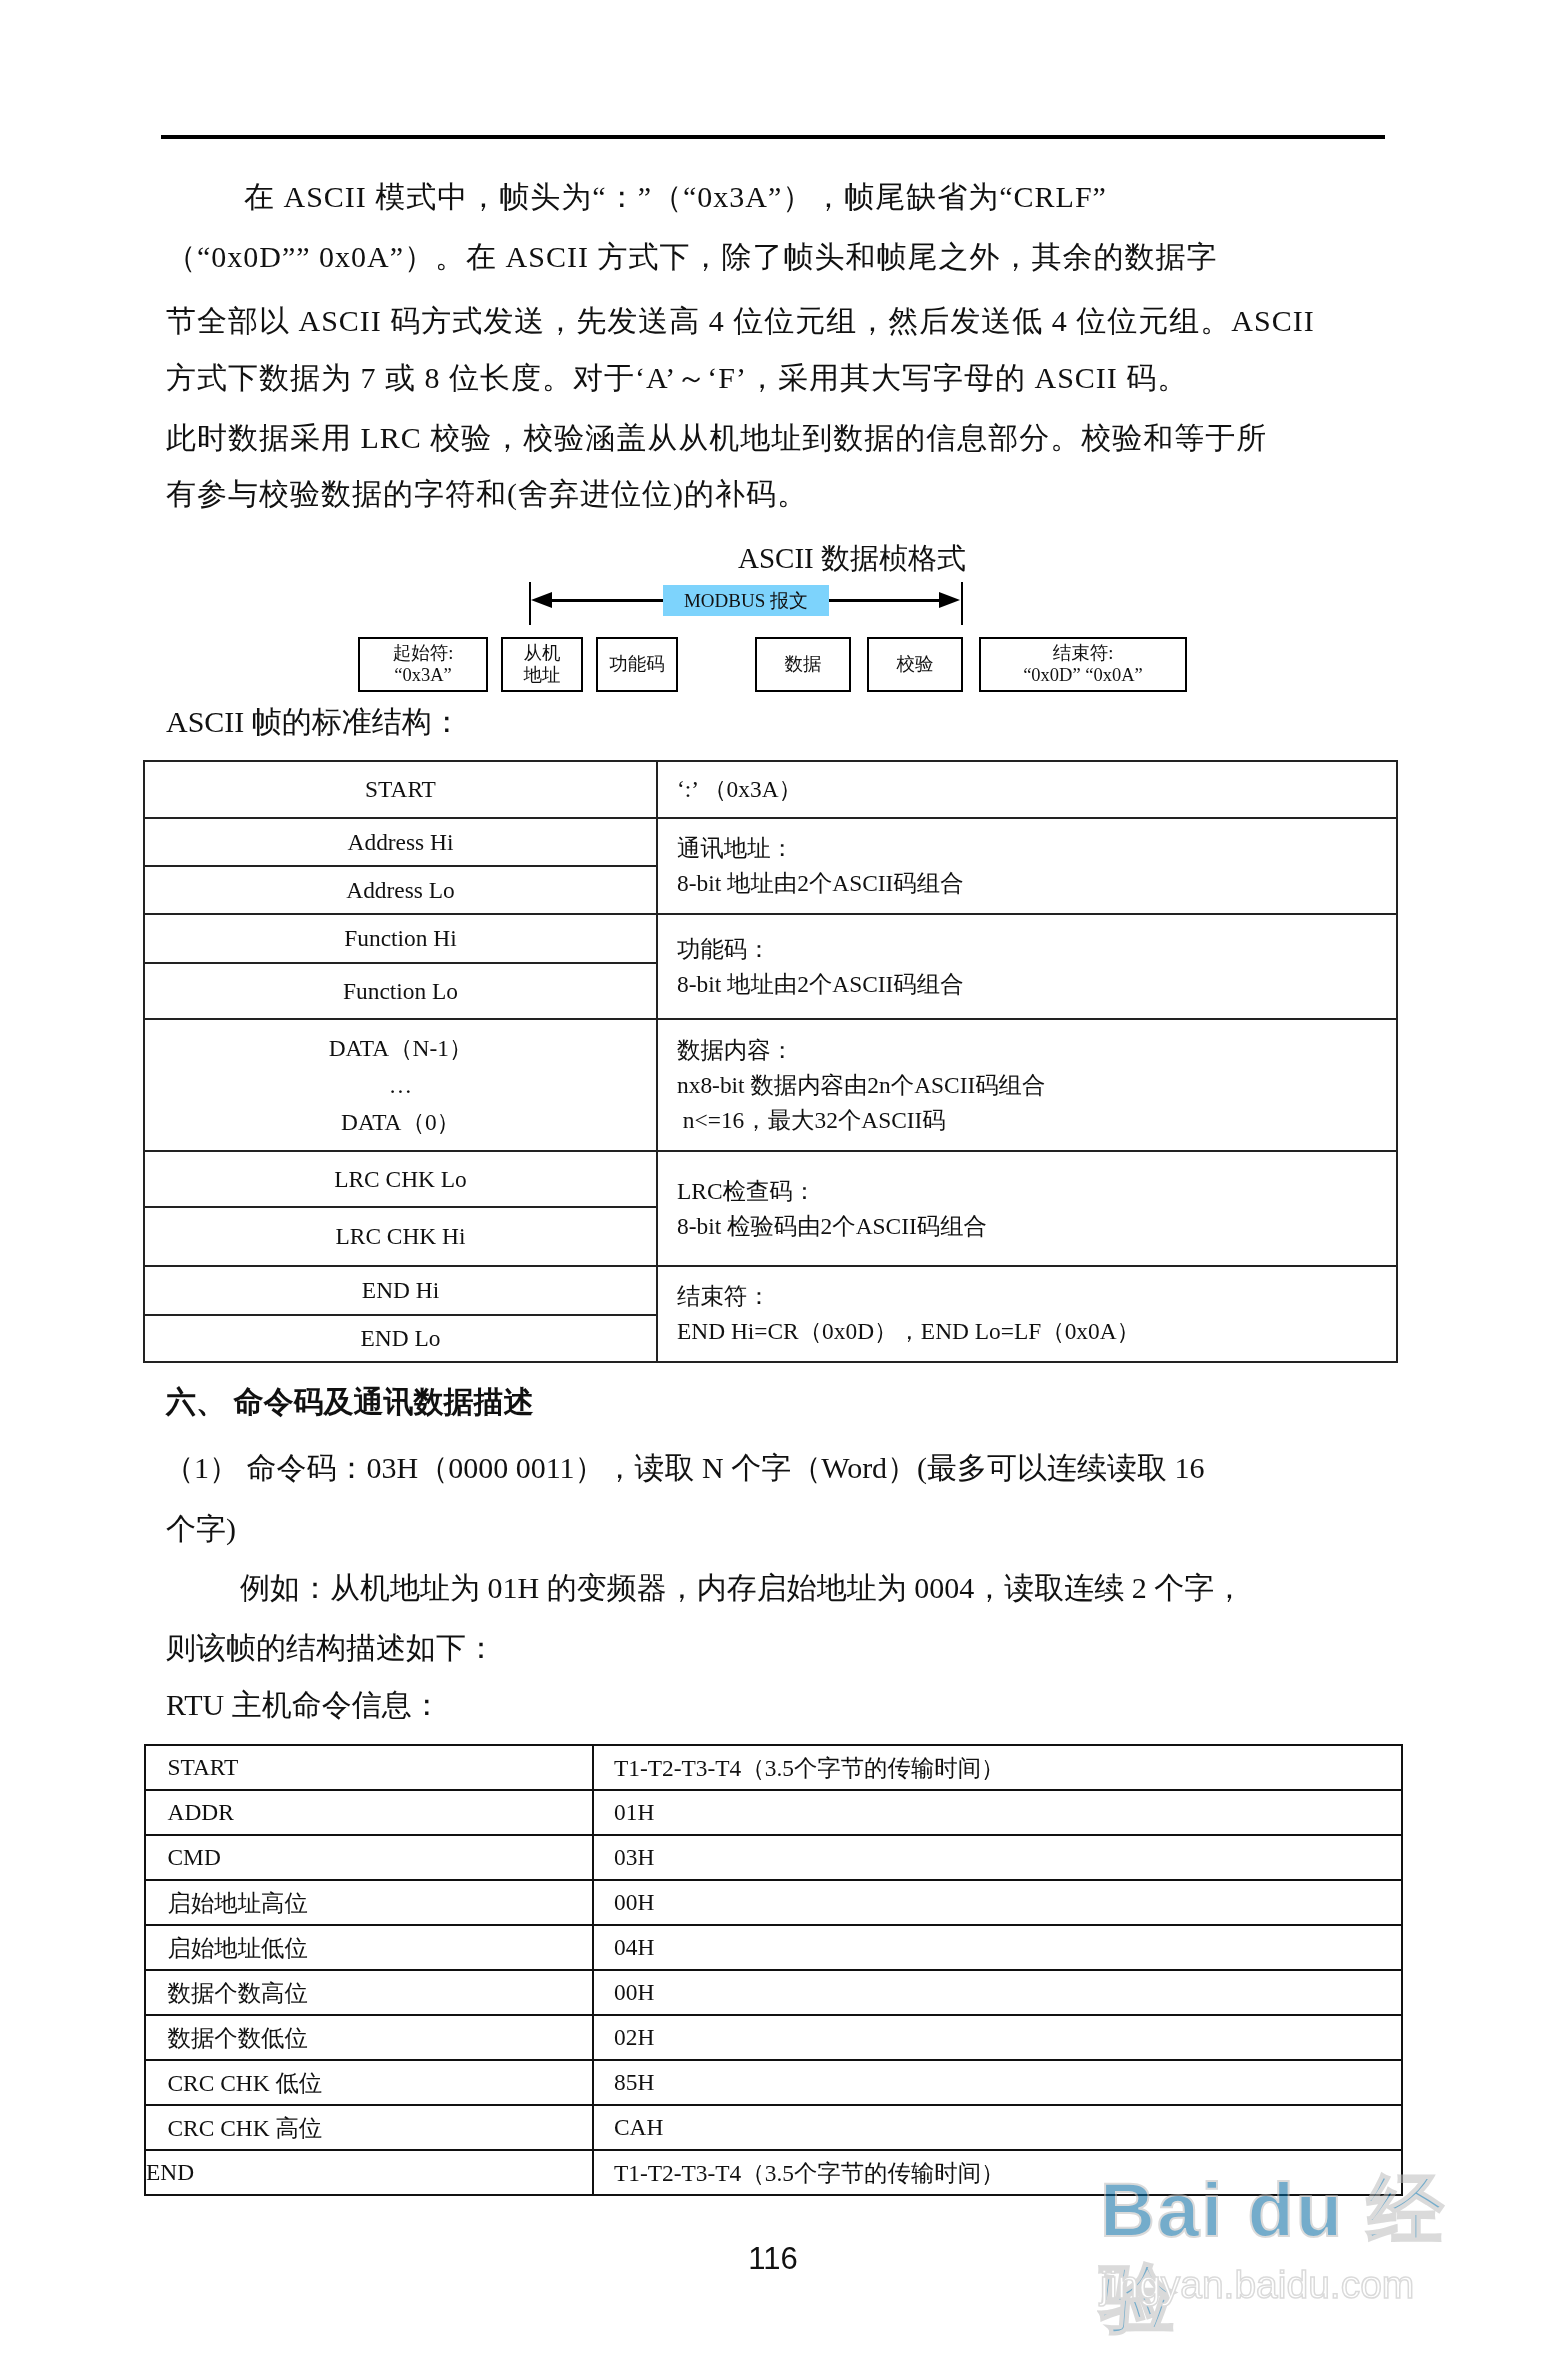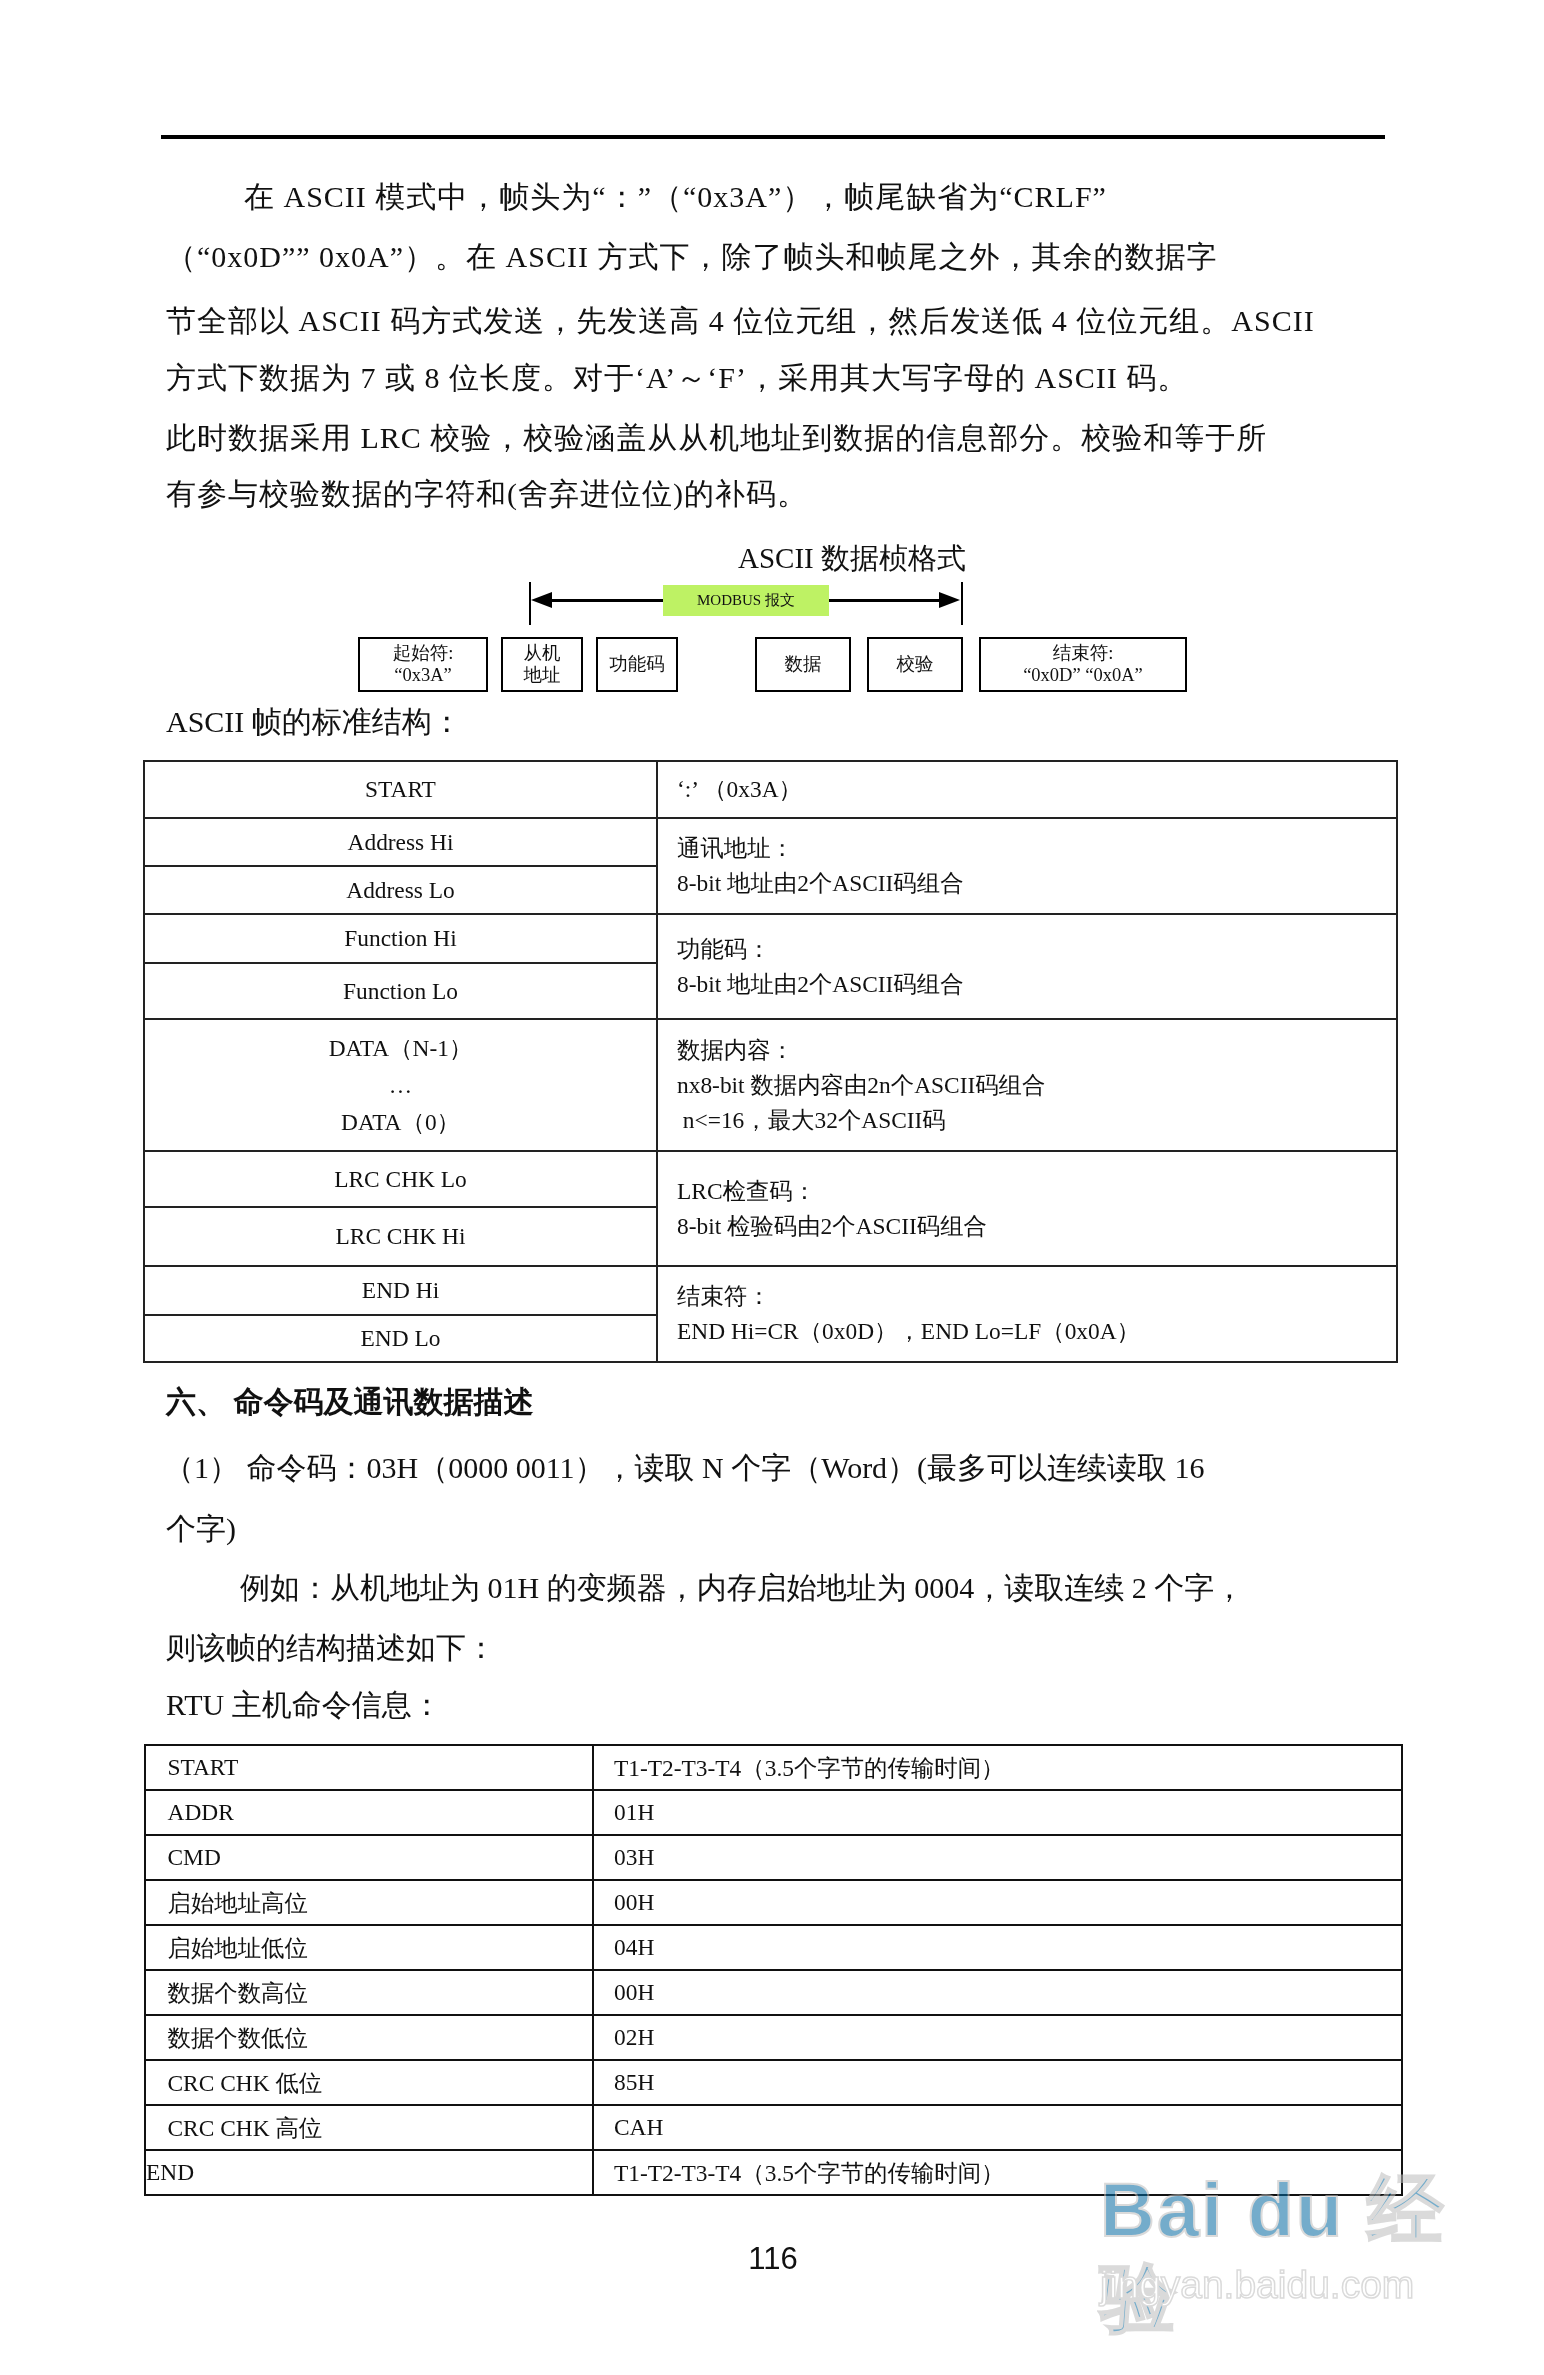--- a/index.html
+++ b/index.html
@@ -12,21 +12,21 @@
 
   .para-line { left: 166px; width: 1219px; font-size: 30px; line-height: 39px; white-space: nowrap; letter-spacing: 1px; }
   .para-line.indent { left: 244px; width: 1141px; }
 
   
   .diag-title { left: 527px; width: 439px; top: 541px; text-align: right; font-size: 29px; line-height: 35px; }
   .diag-vline { width: 2px; height: 43px; background: #000; top: 582px; }
   .diag-arrow-line { height: 2.9px; background: #000; top: 599px; }
   .diag-arrowhead-l { top: 592px; left: 531px; width: 0; height: 0; border-top: 8.8px solid transparent; border-bottom: 8.8px solid transparent; border-right: 21.5px solid #000; }
   .diag-arrowhead-r { top: 592px; left: 939px; width: 0; height: 0; border-top: 8.8px solid transparent; border-bottom: 8.8px solid transparent; border-left: 21.5px solid #000; }
-  .diag-arrow-label { top: 585px; left: 663px; width: 166px; text-align: center; font-size: 15px; line-height: 31px; background: #bef264; }
+  .diag-arrow-label { top: 585px; left: 663px; width: 166px; text-align: center; font-size: 19px; line-height: 31px; background: #7dd3fc; }
   .diag-box { top: 637px; height: 55px; border: 2.9px solid #000; box-sizing: border-box; display: flex; flex-direction: column; align-items: center; justify-content: center; font-size: 18.5px; line-height: 21.5px; text-align: center; }
 
   .section-label { left: 166px; font-size: 30px; line-height: 39px; white-space: nowrap; }
 
   
   table { border-collapse: collapse; position: absolute; }
   .t1 { left: 143px; top: 760px; width: 1255px; }
   .t1 td { border: 2px solid #222; font-size: 23.4px; padding: 0; vertical-align: middle; }
   .t1 td.lc { width: 511px; text-align: center; }
   .t1 td.rc { padding-left: 19px; text-align: left; line-height: 35px; }

